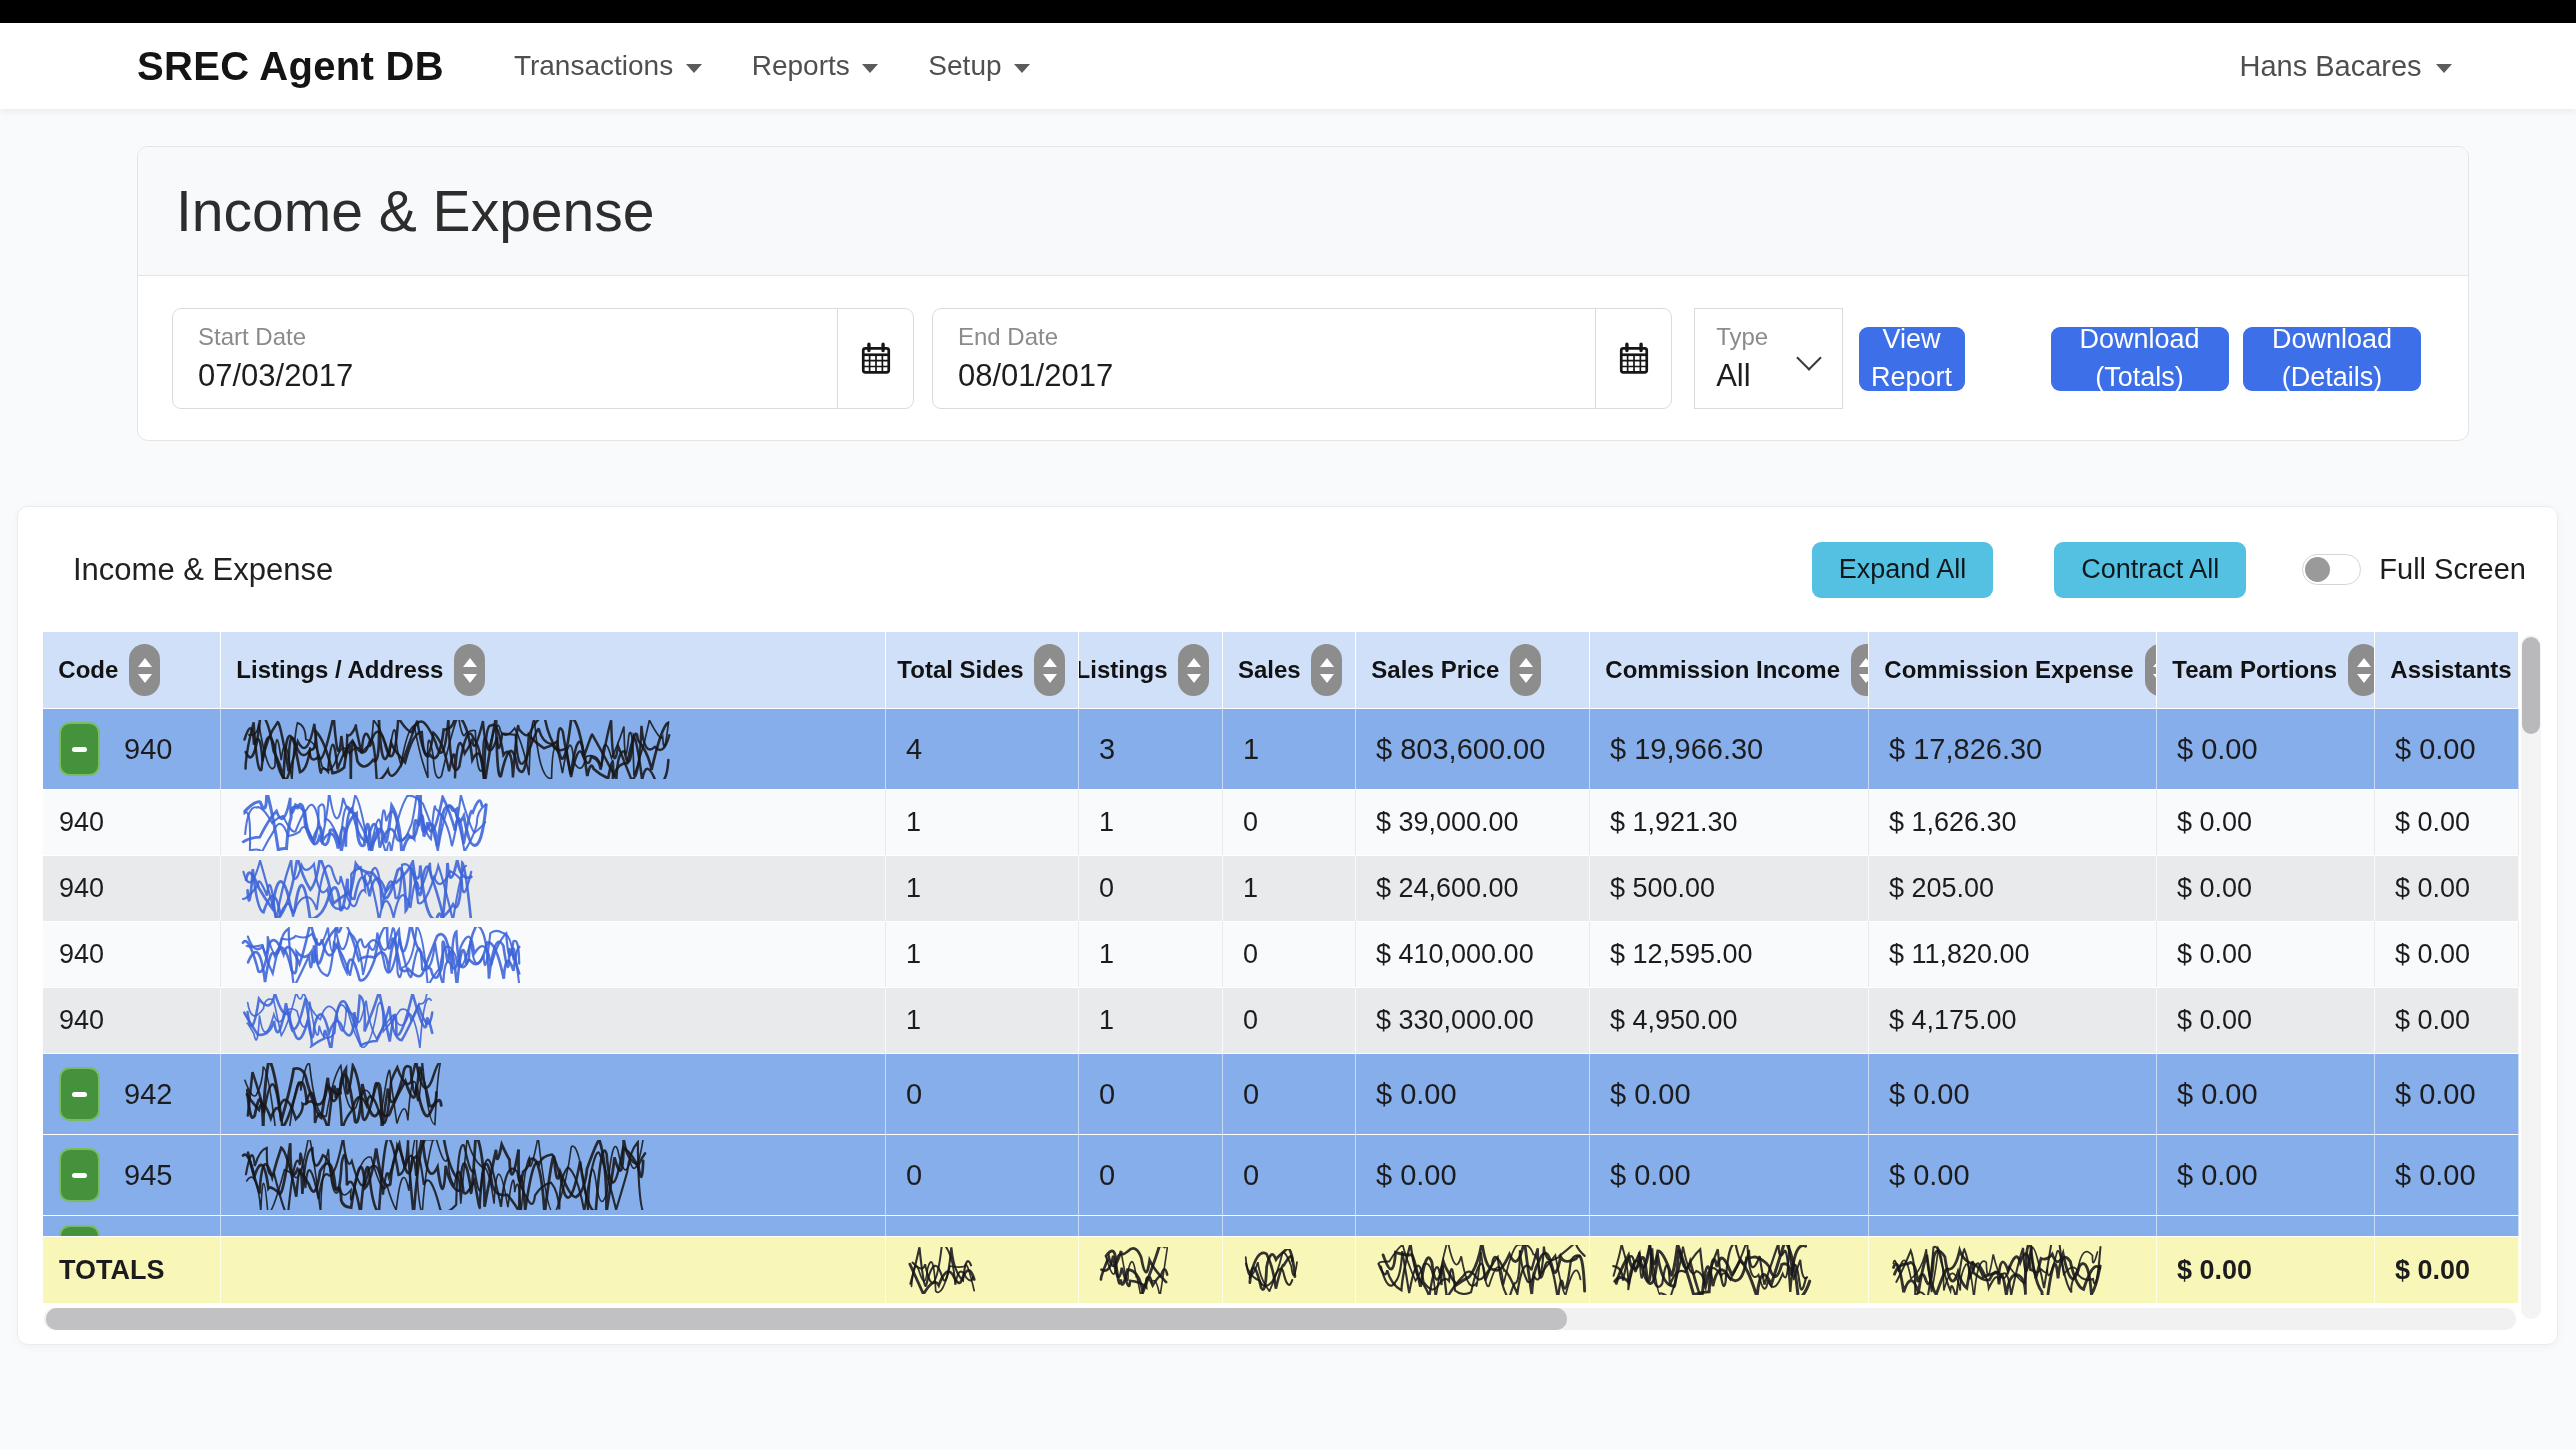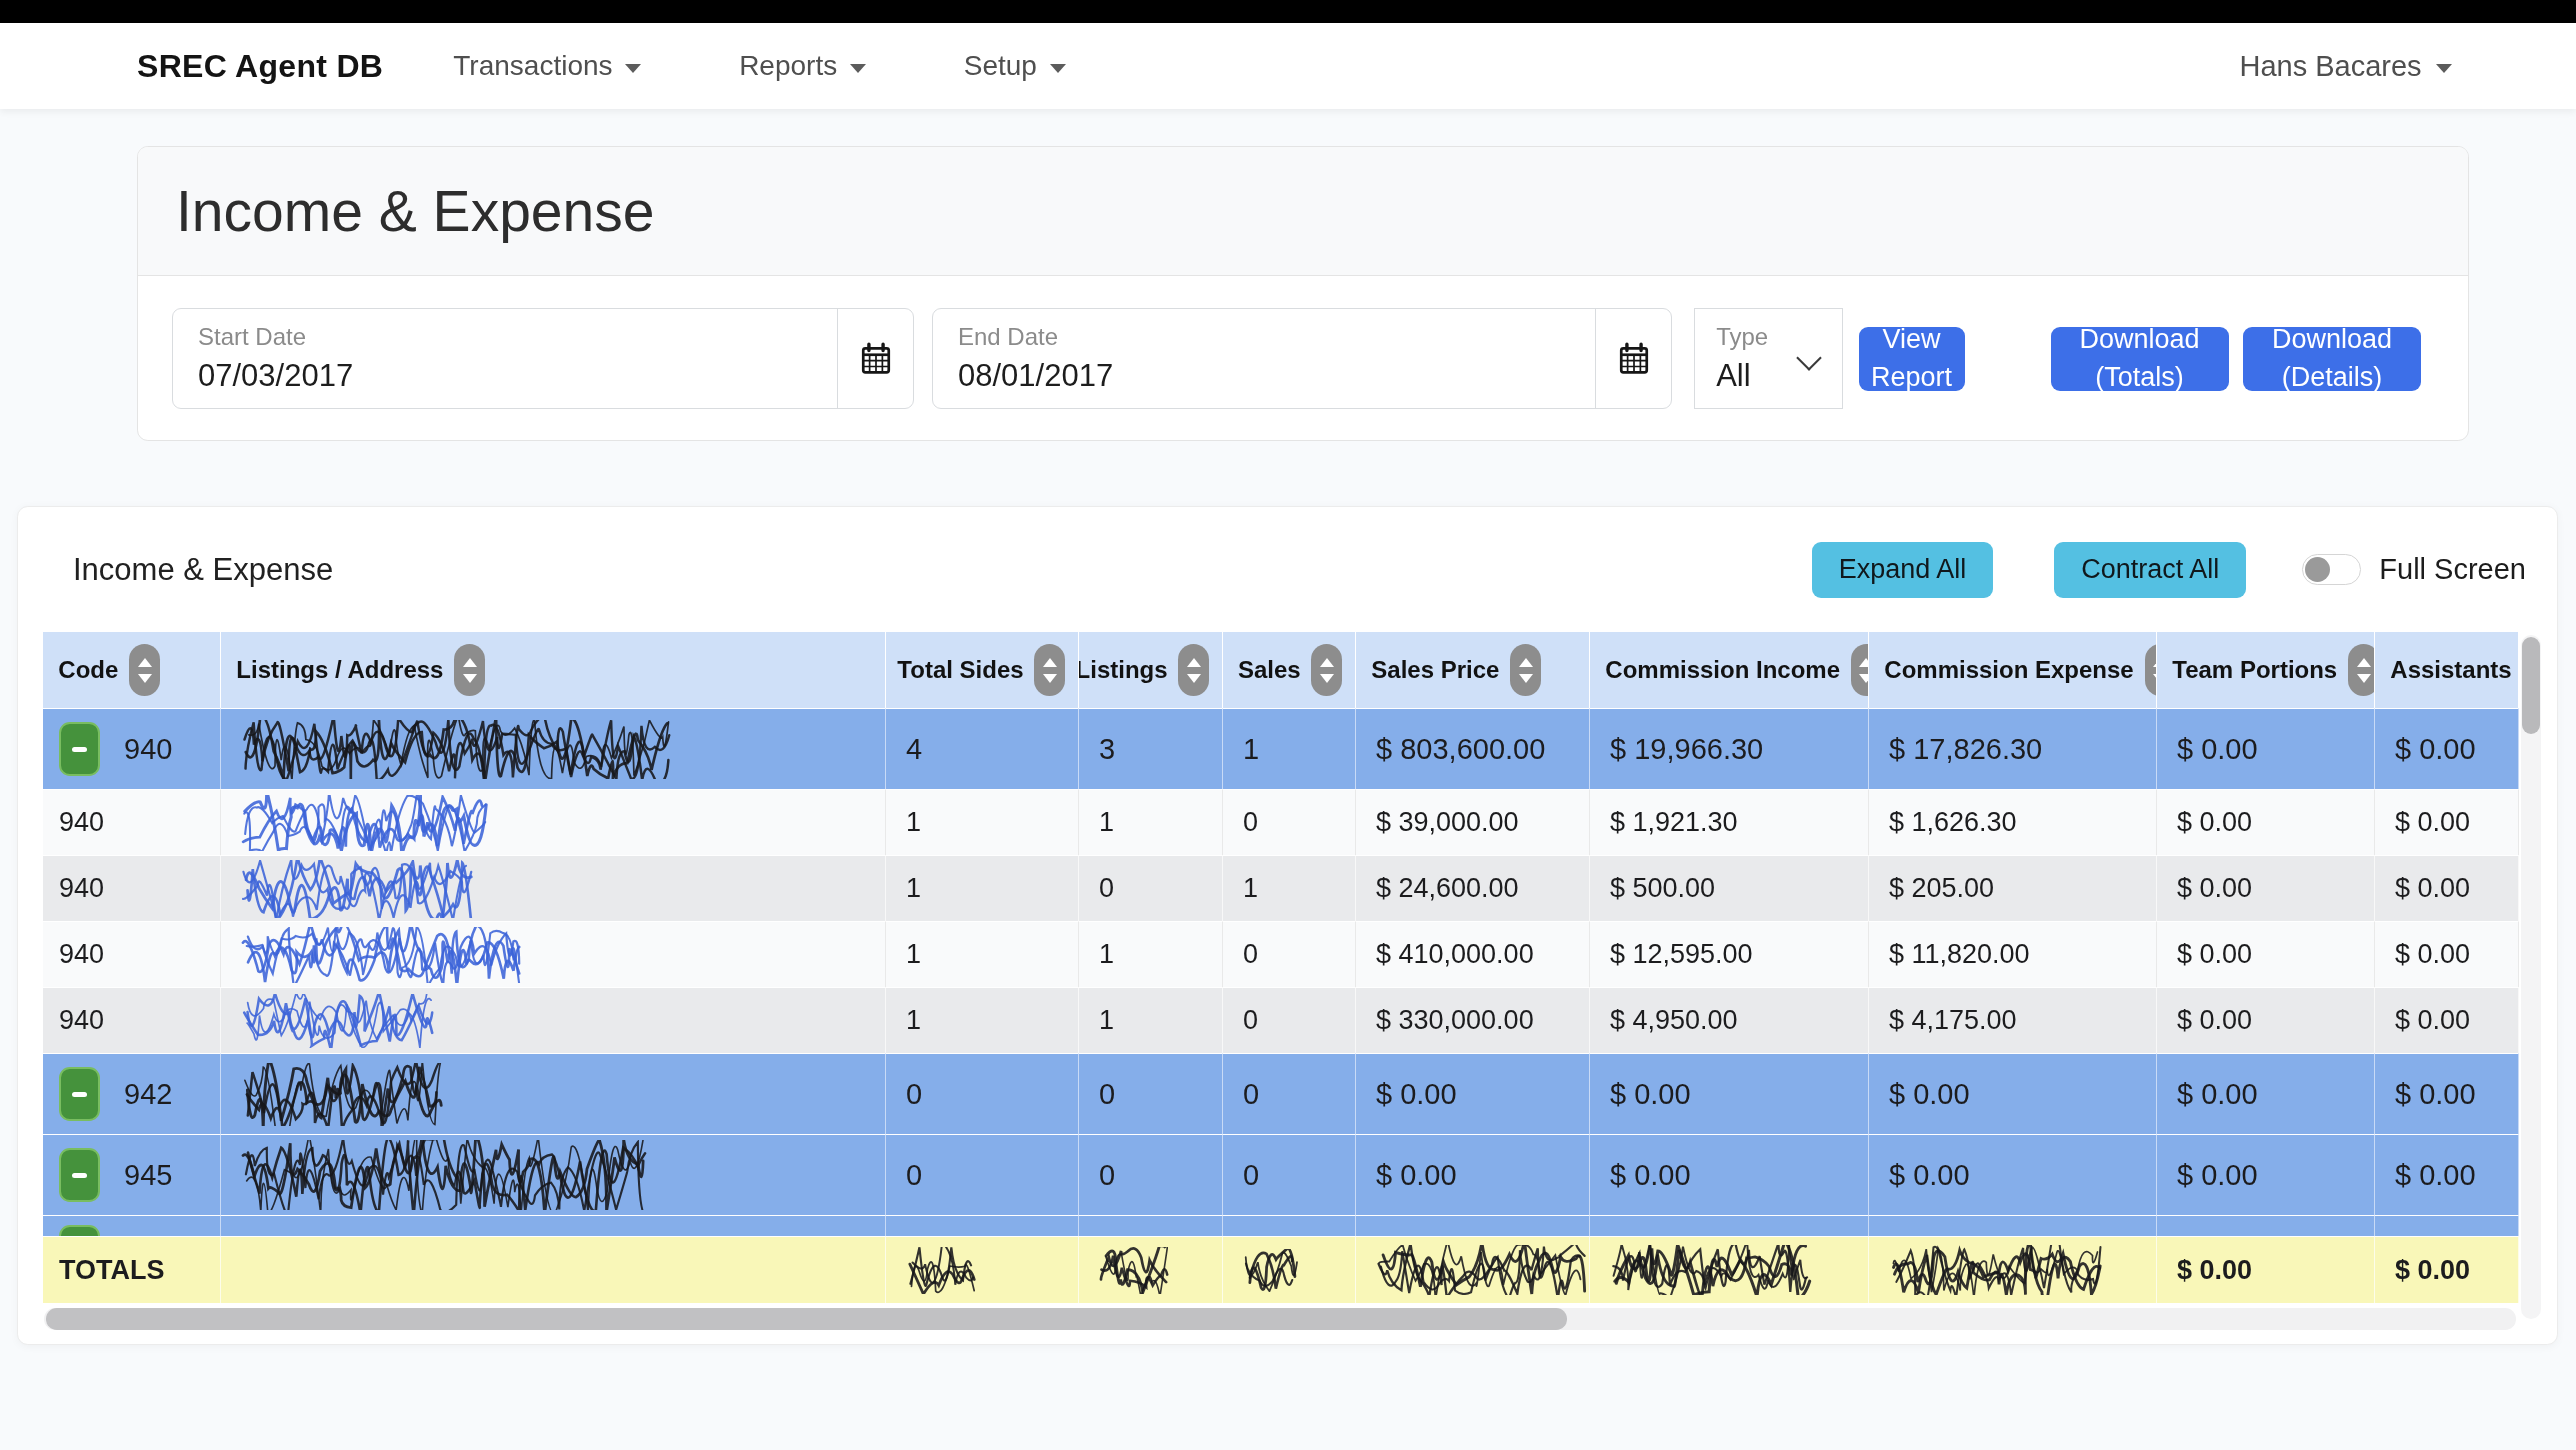--- a/index.html
+++ b/index.html
@@ -5,22 +5,22 @@
   * { box-sizing: border-box; margin: 0; padding: 0; }
   html,body { width: 2576px; height: 1451px; overflow: hidden;
     font-family: "Liberation Sans", "DejaVu Sans", sans-serif;
     background: var(--page-bg, #f8fafc); color: #1c1c1e; }
 
   .topbar { height: 23.4px; background: #000; }
 
   
   .navbar { height: 86px; background: #fff; display: flex; align-items: center;
     padding: 0 124px 0 137px; box-shadow: 0 2.7px 7.2px rgba(0,0,0,.06); position: relative; z-index: 5; }
-  .brand { font-size: 32px; font-weight: 700; color: #141414; letter-spacing: 0.3px; }
-  .nav-items { display: flex; margin-left: 45px; gap: 48px; }
+  .brand { font-size: 40px; font-weight: 700; color: #141414; letter-spacing: 0.3px; }
+  .nav-items { display: flex; margin-left: 45px; }
   .nav-item { display: flex; align-items: center; gap: 12.6px; color: #4f4f4f;
     font-size: 28px; padding: 0 25px; cursor: pointer; }
   .caret { width: 0; height: 0; border-left: 8px solid transparent;
     border-right: 8px solid transparent; border-top: 9px solid #5c5c5c; margin-top: 3.6px; }
   .nav-spacer { flex: 1; }
   .user-menu { display: flex; align-items: center; gap: 14.4px; color: #4f4f4f; font-size: 29px; }
 
   
   .header-card { margin: 37px 108px 0 137px; width: 2332px; background: #fff;
     border: 0.9px solid #e4e4e4; border-radius: 10.8px; overflow: hidden; }

